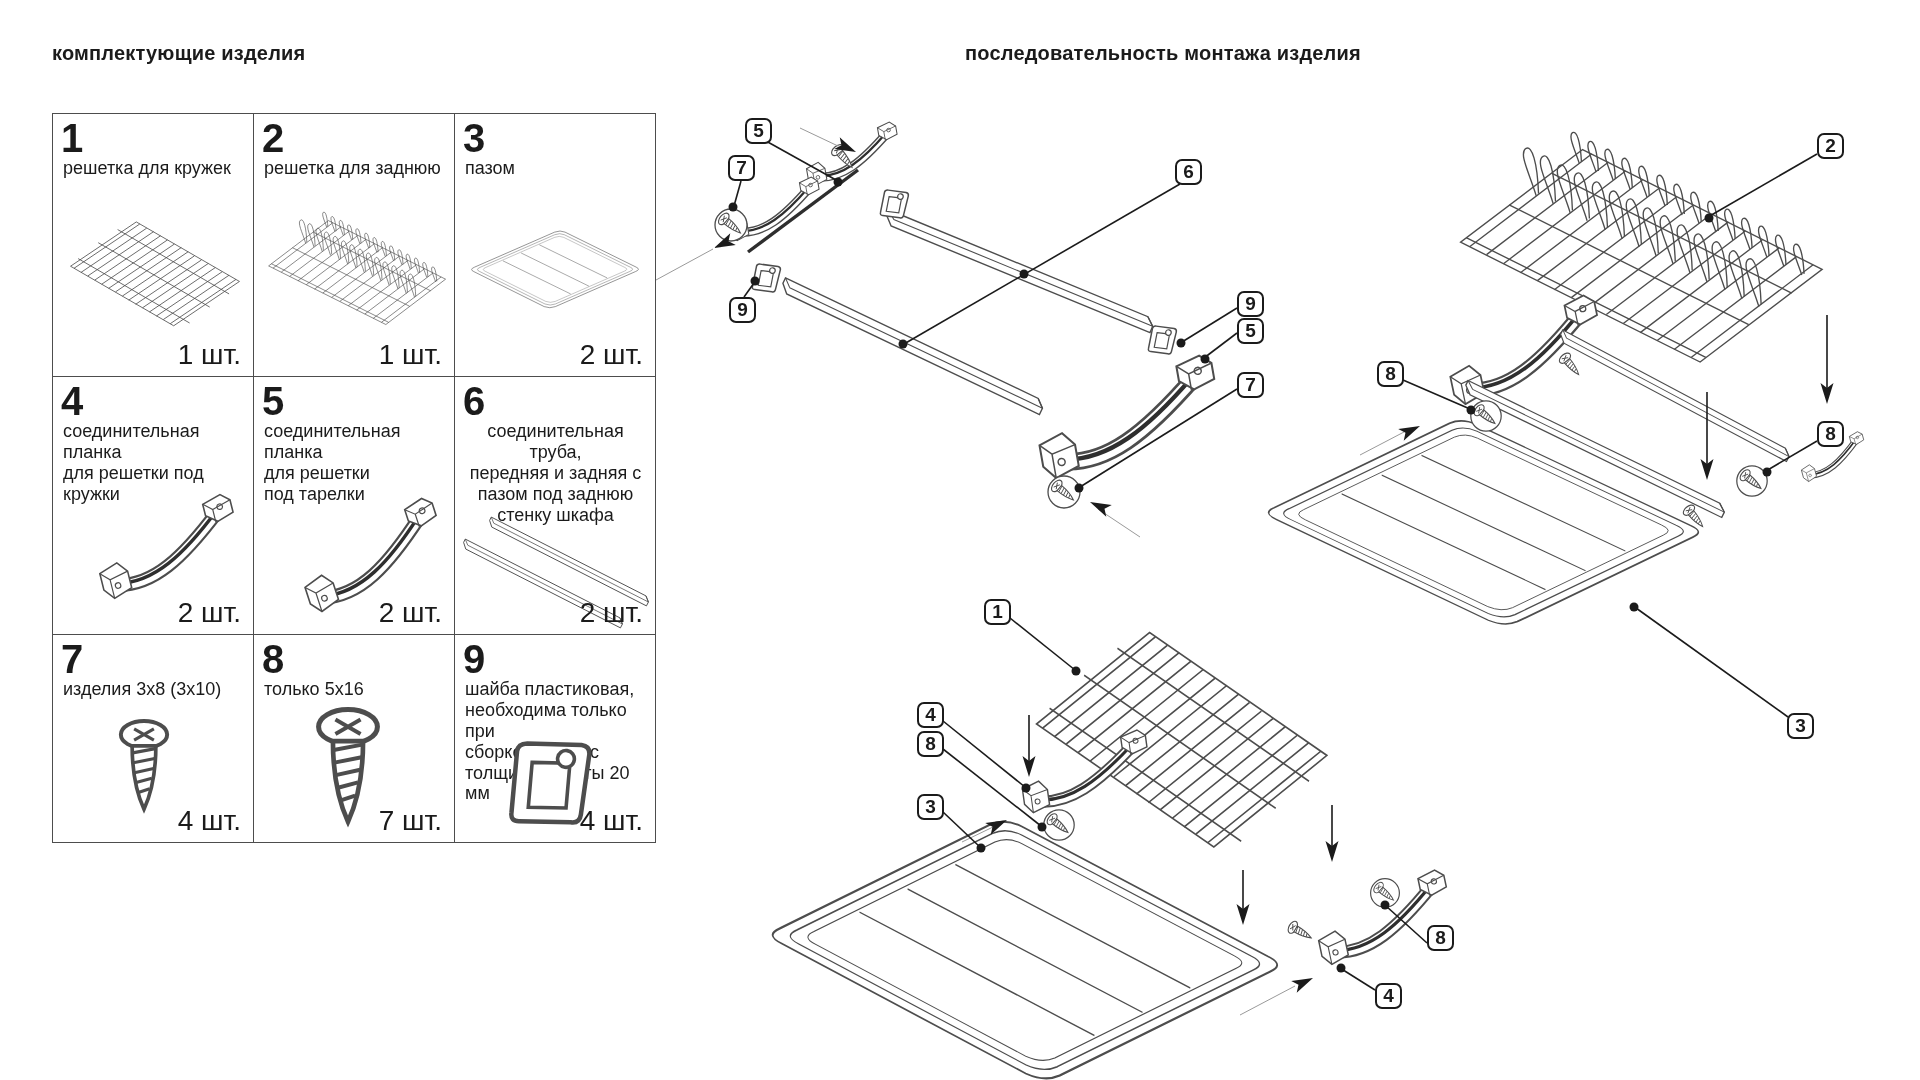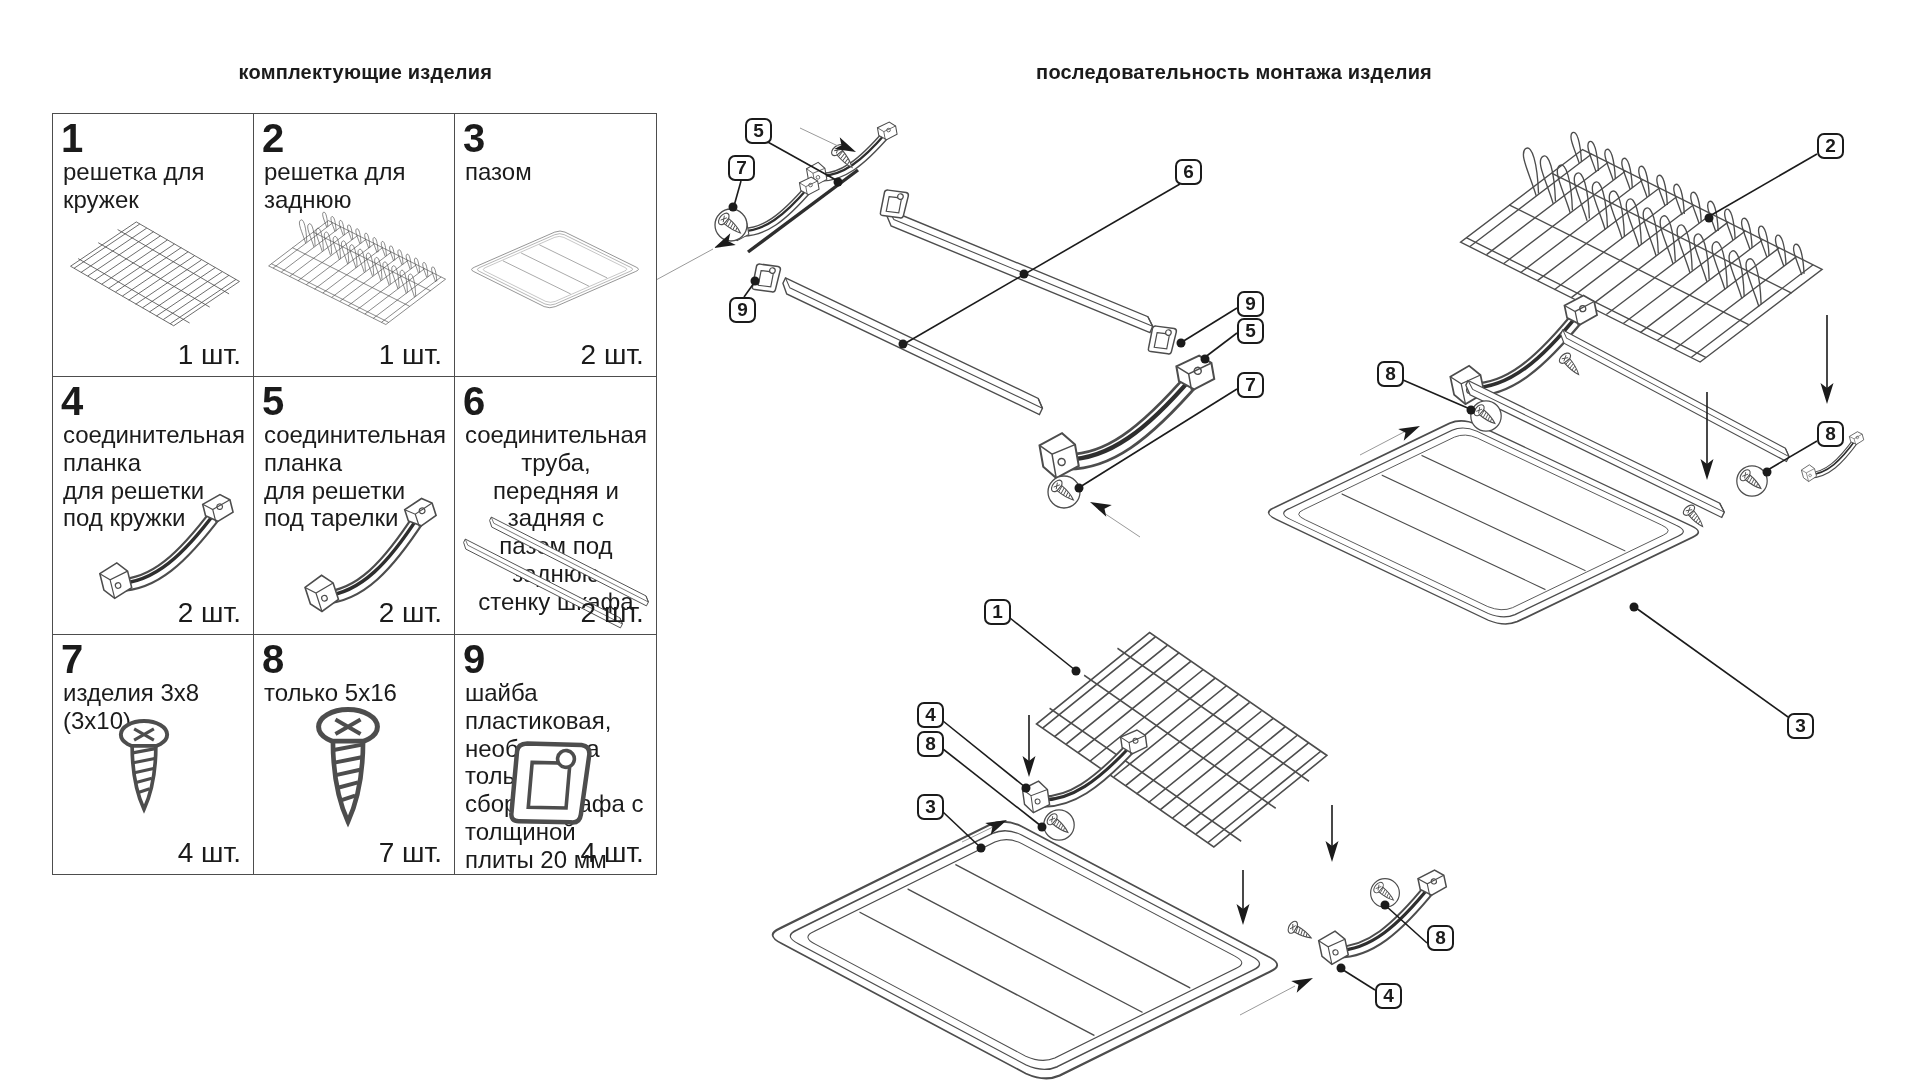--- a/index.html
+++ b/index.html
@@ -1,26 +1,26 @@
 <!DOCTYPE html>
 <html><head>
 <meta charset="utf-8">
 <style>
   html,body{margin:0;padding:0;background:#ffffff;}
   body{width:1920px;height:1080px;position:relative;overflow:hidden;
        font-family:"Liberation Sans",sans-serif;color:#1b1b1b;}
-  .title{position:absolute;top:42px;font-size:20px;font-weight:bold;text-align:right;letter-spacing:0.2px;margin-top:19px;}
+  .title{position:absolute;top:42px;font-size:20px;font-weight:bold;text-align:left;letter-spacing:0.2px;}
   #title-left{left:52px;width:440px;}
-  #title-right{left:1032px;width:400px;}
+  #title-right{left:965px;width:400px;}
 
   table.parts{position:absolute;left:52px;top:113px;border-collapse:collapse;table-layout:fixed;}
   table.parts td{width:200px;border:1.6px solid #4d4d4d;vertical-align:top;position:relative;padding:0;}
   tr.r1 td{height:262px;} tr.r2 td{height:257px;} tr.r3 td{height:207px;}
   .pnum{font-size:40px;font-weight:bold;line-height:0.95;padding:5px 0 0 8px;}
-  .pname{font-size:24px;line-height:1.16;padding:1px 6px 0 10px;white-space:pre-line;}
+  .pname{font-size:18px;line-height:1.16;padding:1px 6px 0 10px;white-space:pre-line;}
   .cell6 .pname{text-align:center;padding-right:9px;}
   .pqty{position:absolute;right:12px;bottom:5px;font-size:28px;}
   svg.art{position:absolute;}
   svg{overflow:visible;}
   #diagram{position:absolute;left:0;top:0;}
   .callout{position:absolute;width:27px;height:26px;box-sizing:border-box;
            border:2px solid #1b1b1b;border-radius:7px;background:#fff;z-index:3;
            font-size:19px;font-weight:bold;line-height:22px;text-align:center;}
 </style>
 </head>

